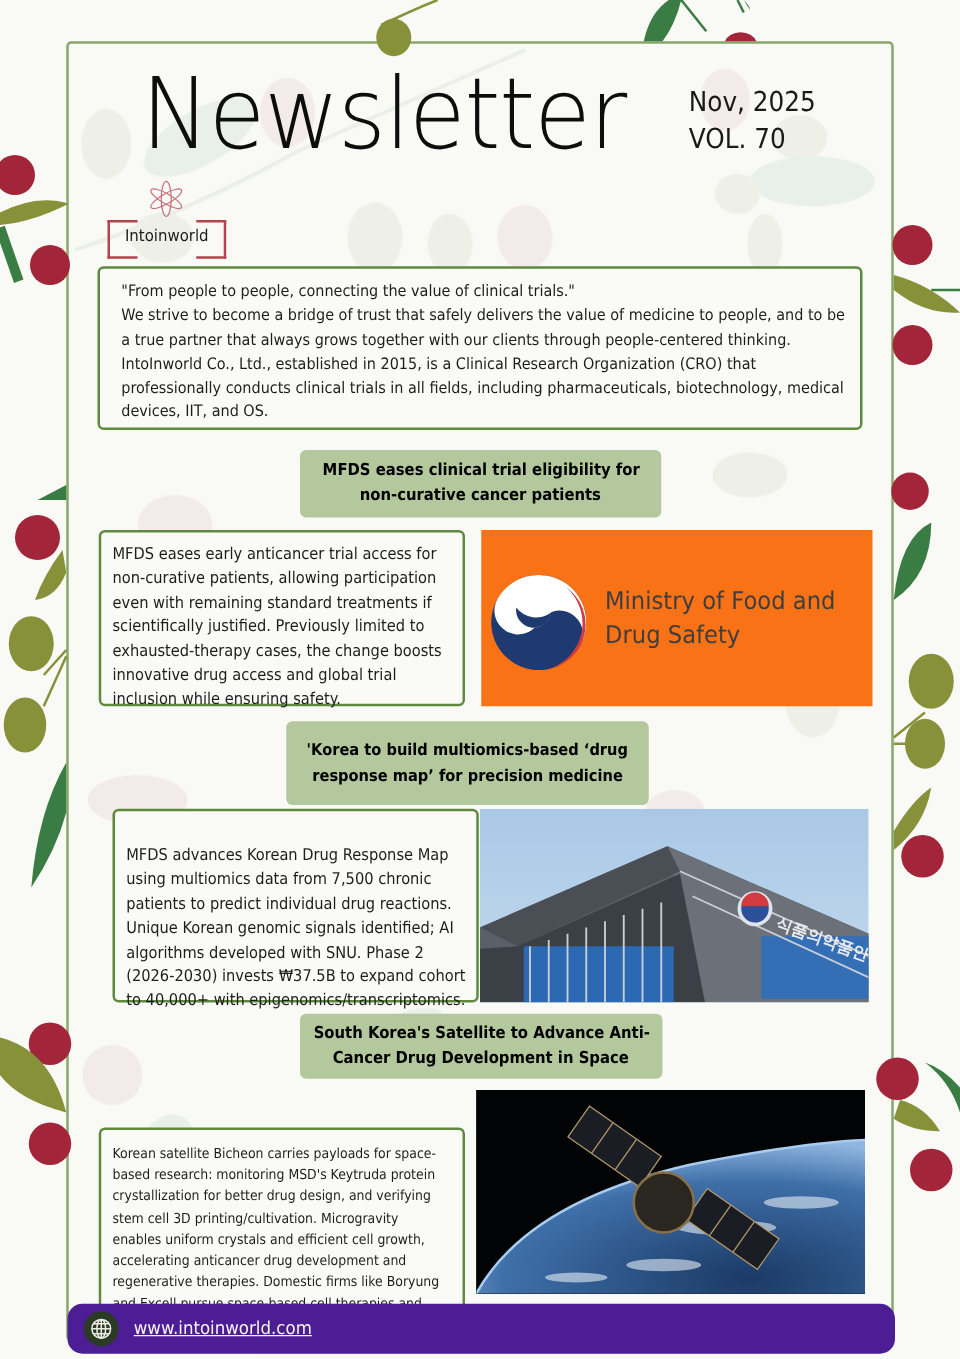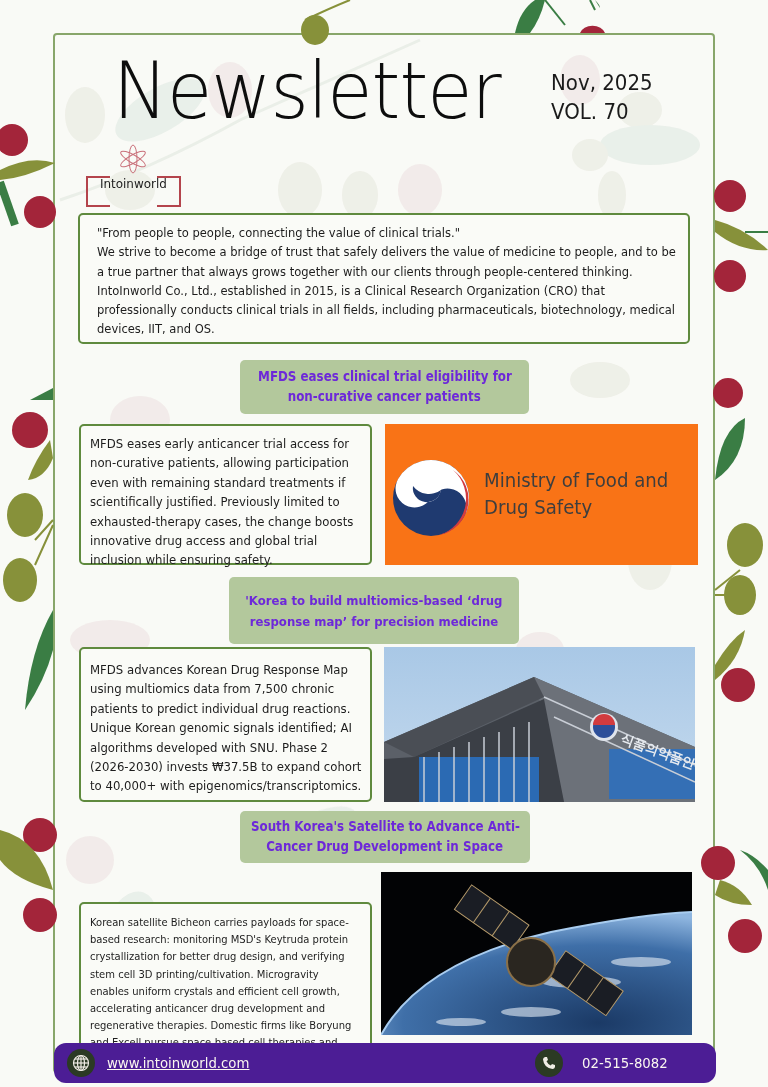--- a/index.html
+++ b/index.html
@@ -36,21 +36,21 @@
     .issue {
       position: absolute; left: 551px; top: 68px; z-index: 4;
       font-size: 22px; line-height: 29px; color: #1a1a1a;
       transform: scaleX(0.9); transform-origin: left top;
     }
 
     .brand { position: absolute; left: 86px; top: 142px; z-index: 4; width: 100px; height: 62px; }
     .brand-logo-icon { position: absolute; left: 30px; top: 0; width: 34px; height: 34px; }
     .brand-box {
       position: absolute; left: 0; top: 34px; width: 95px; height: 27px;
-      display: flex; justify-content: center;
+      display: flex; align-items: center; justify-content: center;
     }
     .brand-box::before, .brand-box::after {
       content: ""; position: absolute; top: 0; width: 22px; height: 27px;
       border: 2.5px solid #b4444c;
     }
     .brand-box::before { left: 0; border-right: none; }
     .brand-box::after { right: 0; border-left: none; }
     .brand-name { font-size: 13px; color: #1c1c1c; position: relative; z-index: 1; transform: scaleX(0.92); }
 
     .box {
@@ -66,33 +66,33 @@
       font-size: 12.6px; line-height: 19.3px;
     }
     .intro p { white-space: nowrap; transform: scaleX(0.915); transform-origin: left; }
 
     .headline {
       position: absolute; z-index: 4;
       background: #b3c89c;
       border-radius: 5px;
       text-align: center;
       font-weight: bold;
-      color: #6d28d9;
+      color: #000000;
       display: flex; flex-direction: column; justify-content: center; align-items: center;
     }
     .headline span { display: block; white-space: nowrap; }
     .h1 { left: 240px; top: 360px; width: 289px; height: 54px; font-size: 13.2px; line-height: 20px; }
     .h2 { left: 229px; top: 577px; width: 290px; height: 67px; font-size: 13px; line-height: 21px; }
     .h3 { left: 240px; top: 811px; width: 290px; height: 52px; font-size: 13.2px; line-height: 20px; }
     .headline span { transform: scaleX(0.9); }
 
     .article { padding: 8px 8px 0 9px; font-size: 13px; line-height: 19.4px; }
     .article p { white-space: nowrap; transform: scaleX(0.9); transform-origin: left; }
     .a1 { left: 79px; top: 424px; width: 293px; height: 141px; }
-    .a2 { left: 79px; top: 647px; width: 293px; height: 155px; padding-top: 11px; }
+    .a2 { left: 90px; top: 647px; width: 293px; height: 155px; padding-top: 26px; }
     .a3 { left: 79px; top: 870px; width: 293px; height: 163px; font-size: 11.1px; line-height: 17.2px; padding-top: 10px; margin-top: 32px; }
 
     .img { position: absolute; z-index: 4; overflow: hidden; }
     .img-mfds { left: 385px; top: 424px; width: 313px; height: 141px; background: #f97316; }
     .img-building { left: 384px; top: 647px; width: 311px; height: 155px; }
     .img-sat { left: 381px; top: 872px; width: 311px; height: 163px; background: #000; }
 
     .mfds-text {
       position: absolute; left: 99px; top: 43px; font-size: 19.5px; line-height: 27px; color: #3e3e3e;
       white-space: nowrap; transform: scaleX(0.93); transform-origin: left;
@@ -350,21 +350,13 @@
         <circle cx="9" cy="9" r="7.5"></circle>
           <ellipse cx="9" cy="9" rx="3.5" ry="7.5"></ellipse>
         <line x1="1.5" y1="9" x2="16.5" y2="9"></line>
           <line x1="9" y1="1.5" x2="9" y2="16.5"></line>
         <line x1="2.8" y1="5" x2="15.2" y2="5"></line>
           <line x1="2.8" y1="13" x2="15.2" y2="13"></line>
       </svg>
     </span>
     <span class="f-text">www.intoinworld.com</span>
   </div>
-  <div class="f-item f-phone">
-    <span class="f-icon">
-      <svg width="14" height="14" viewBox="0 0 14 14">
-        <path d="M3 1 L5 1 L6 4 L4.5 5.2 Q5.8 8.2 8.8 9.5 L10 8 L13 9 L13 11 Q12.5 13 10.5 13 Q2 12 1 3.5 Q1 1.5 3 1 Z" fill="#f0ede6"></path>
-      </svg>
-    </span>
-    <span class="f-text">02-515-8082</span>
-  </div>
 </div>
 
 </body></html>

